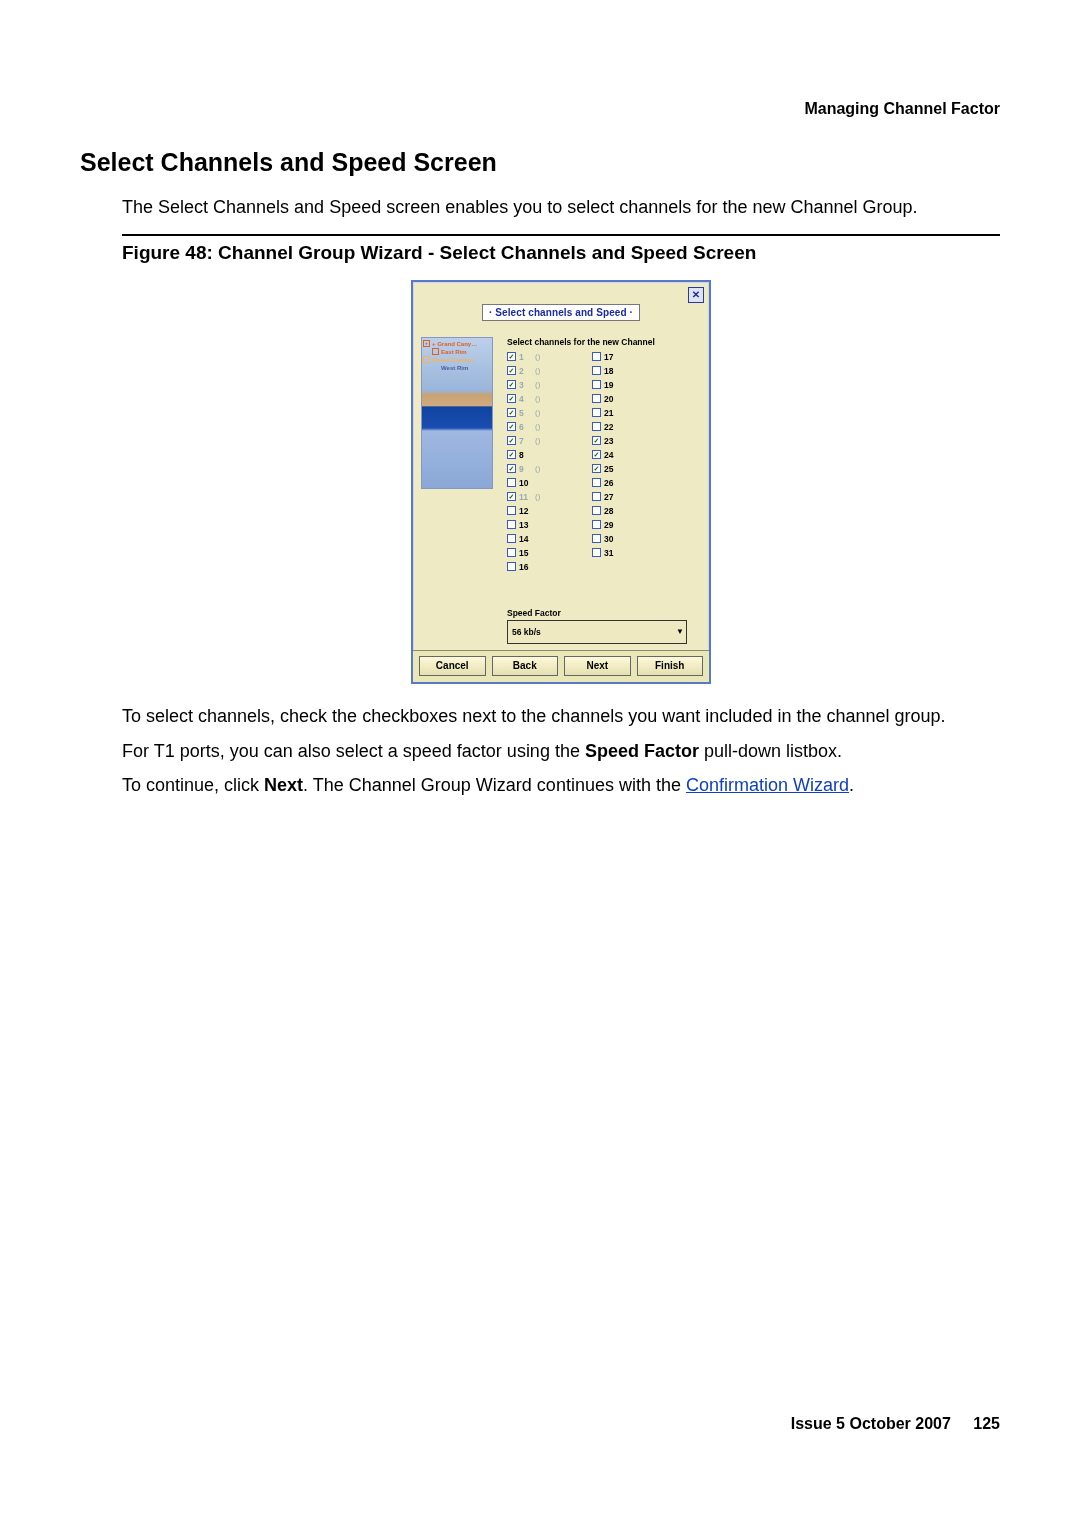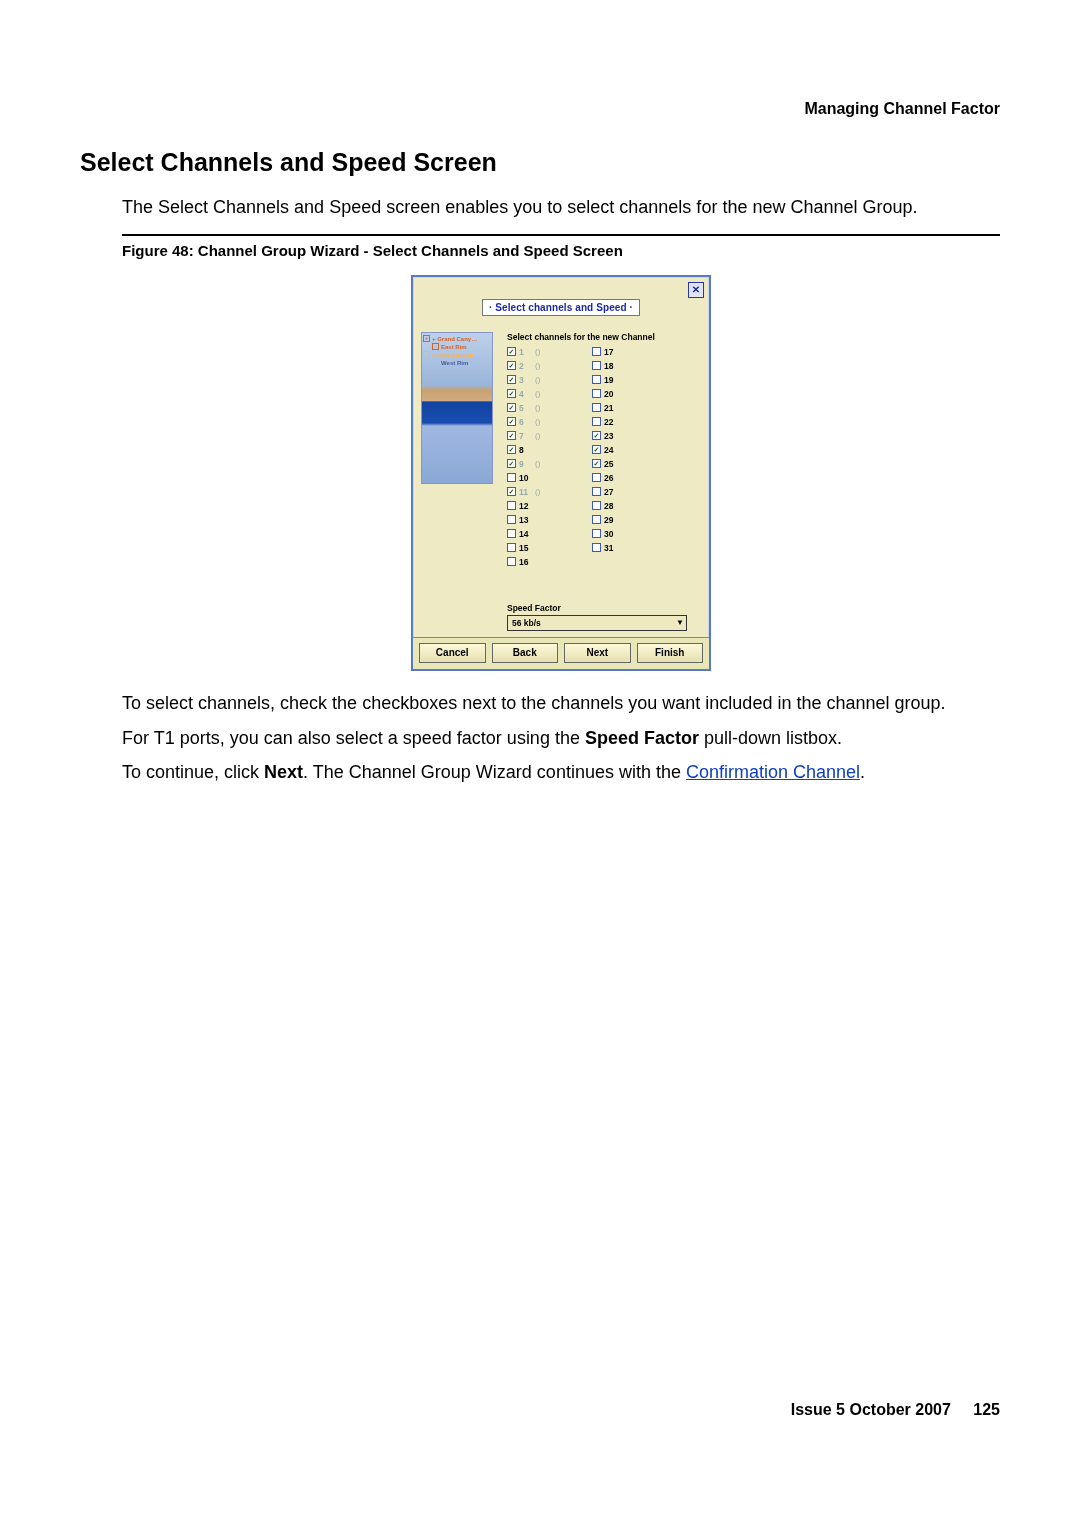--- a/index.html
+++ b/index.html
@@ -36,21 +36,21 @@
   .fig-rule {
     margin-left: 42px;
     border: none;
     border-top: 2px solid #000;
     margin-top: 14px;
     margin-bottom: 6px;
   }
   .fig-caption {
     margin-left: 42px;
     font-weight: bold;
-    font-size: 15px;
+    font-size: 19px;
     margin-bottom: 16px;
   }
   .figure-wrap {
     margin-left: 42px;
     text-align: center;
     margin-bottom: 20px;
   }
   .dialog {
     display: inline-block;
     width: 296px;
@@ -150,21 +150,21 @@
     color: #1a5a1a;
     line-height: 7px;
   }
   .ch-label { min-width: 14px; }
   .ch-suffix { color: #777; font-weight: normal; margin-left: 2px; font-size: 8px; }
   .greyed { color: #9aa; }
   .speed-block { margin-top: 34px; }
   .speed-label { font-size: 8.5px; font-weight: bold; margin-bottom: 2px; }
   .speed-select {
     width: 180px;
-    height: 16px;
+    height: 24px;
     border: 1px solid #333;
     background: #eee9c0;
     display: flex;
     align-items: center;
     justify-content: space-between;
     padding: 0 2px 0 4px;
     font-size: 8.5px;
     font-weight: bold;
     box-sizing: border-box;
   }
@@ -190,21 +190,21 @@
     align-items: center;
     justify-content: center;
   }
   .after-fig p { margin: 0 0 10px 42px; font-size: 18px; line-height:1.38; }
   .after-fig b { font-weight: bold; }
   a.link { color: #1040c0; text-decoration: underline; }
   .footer {
     position: absolute;
     left: 80px;
     width: 920px;
-    bottom: 108px;
+    bottom: 94px;
     text-align: right;
     font-size: 16px;
   }
   .footer .issue { font-weight: bold; margin-right: 18px; }
   .footer .page-no { font-weight: bold; }
 </style>
 </head>
 <body>
 
 <div class="page">
@@ -403,21 +403,21 @@
       </div>
     </div>
   </div>
 
   <div class="after-fig">
     <p>To select channels, check the checkboxes next to the channels you want included in the channel group.</p>
     <p>
       <span>For T1 ports, you can also select a speed factor using the </span><b>Speed Factor</b><span> pull-down listbox.</span>
     </p>
     <p>
-      <span>To continue, click </span><b>Next</b><span>. The Channel Group Wizard continues with the </span><a class="link">Confirmation Channel</a><span>.</span>
+      <span>To continue, click </span><b>Next</b><span>. The Channel Group Wizard continues with the </span><a class="link">Confirmation Wizard</a><span>.</span>
     </p>
   </div>
 </div>
 
 <div class="footer">
   <span class="issue">Issue 5   October 2007</span>
   <span class="page-no">125</span>
 </div>
 
 </body></html>

